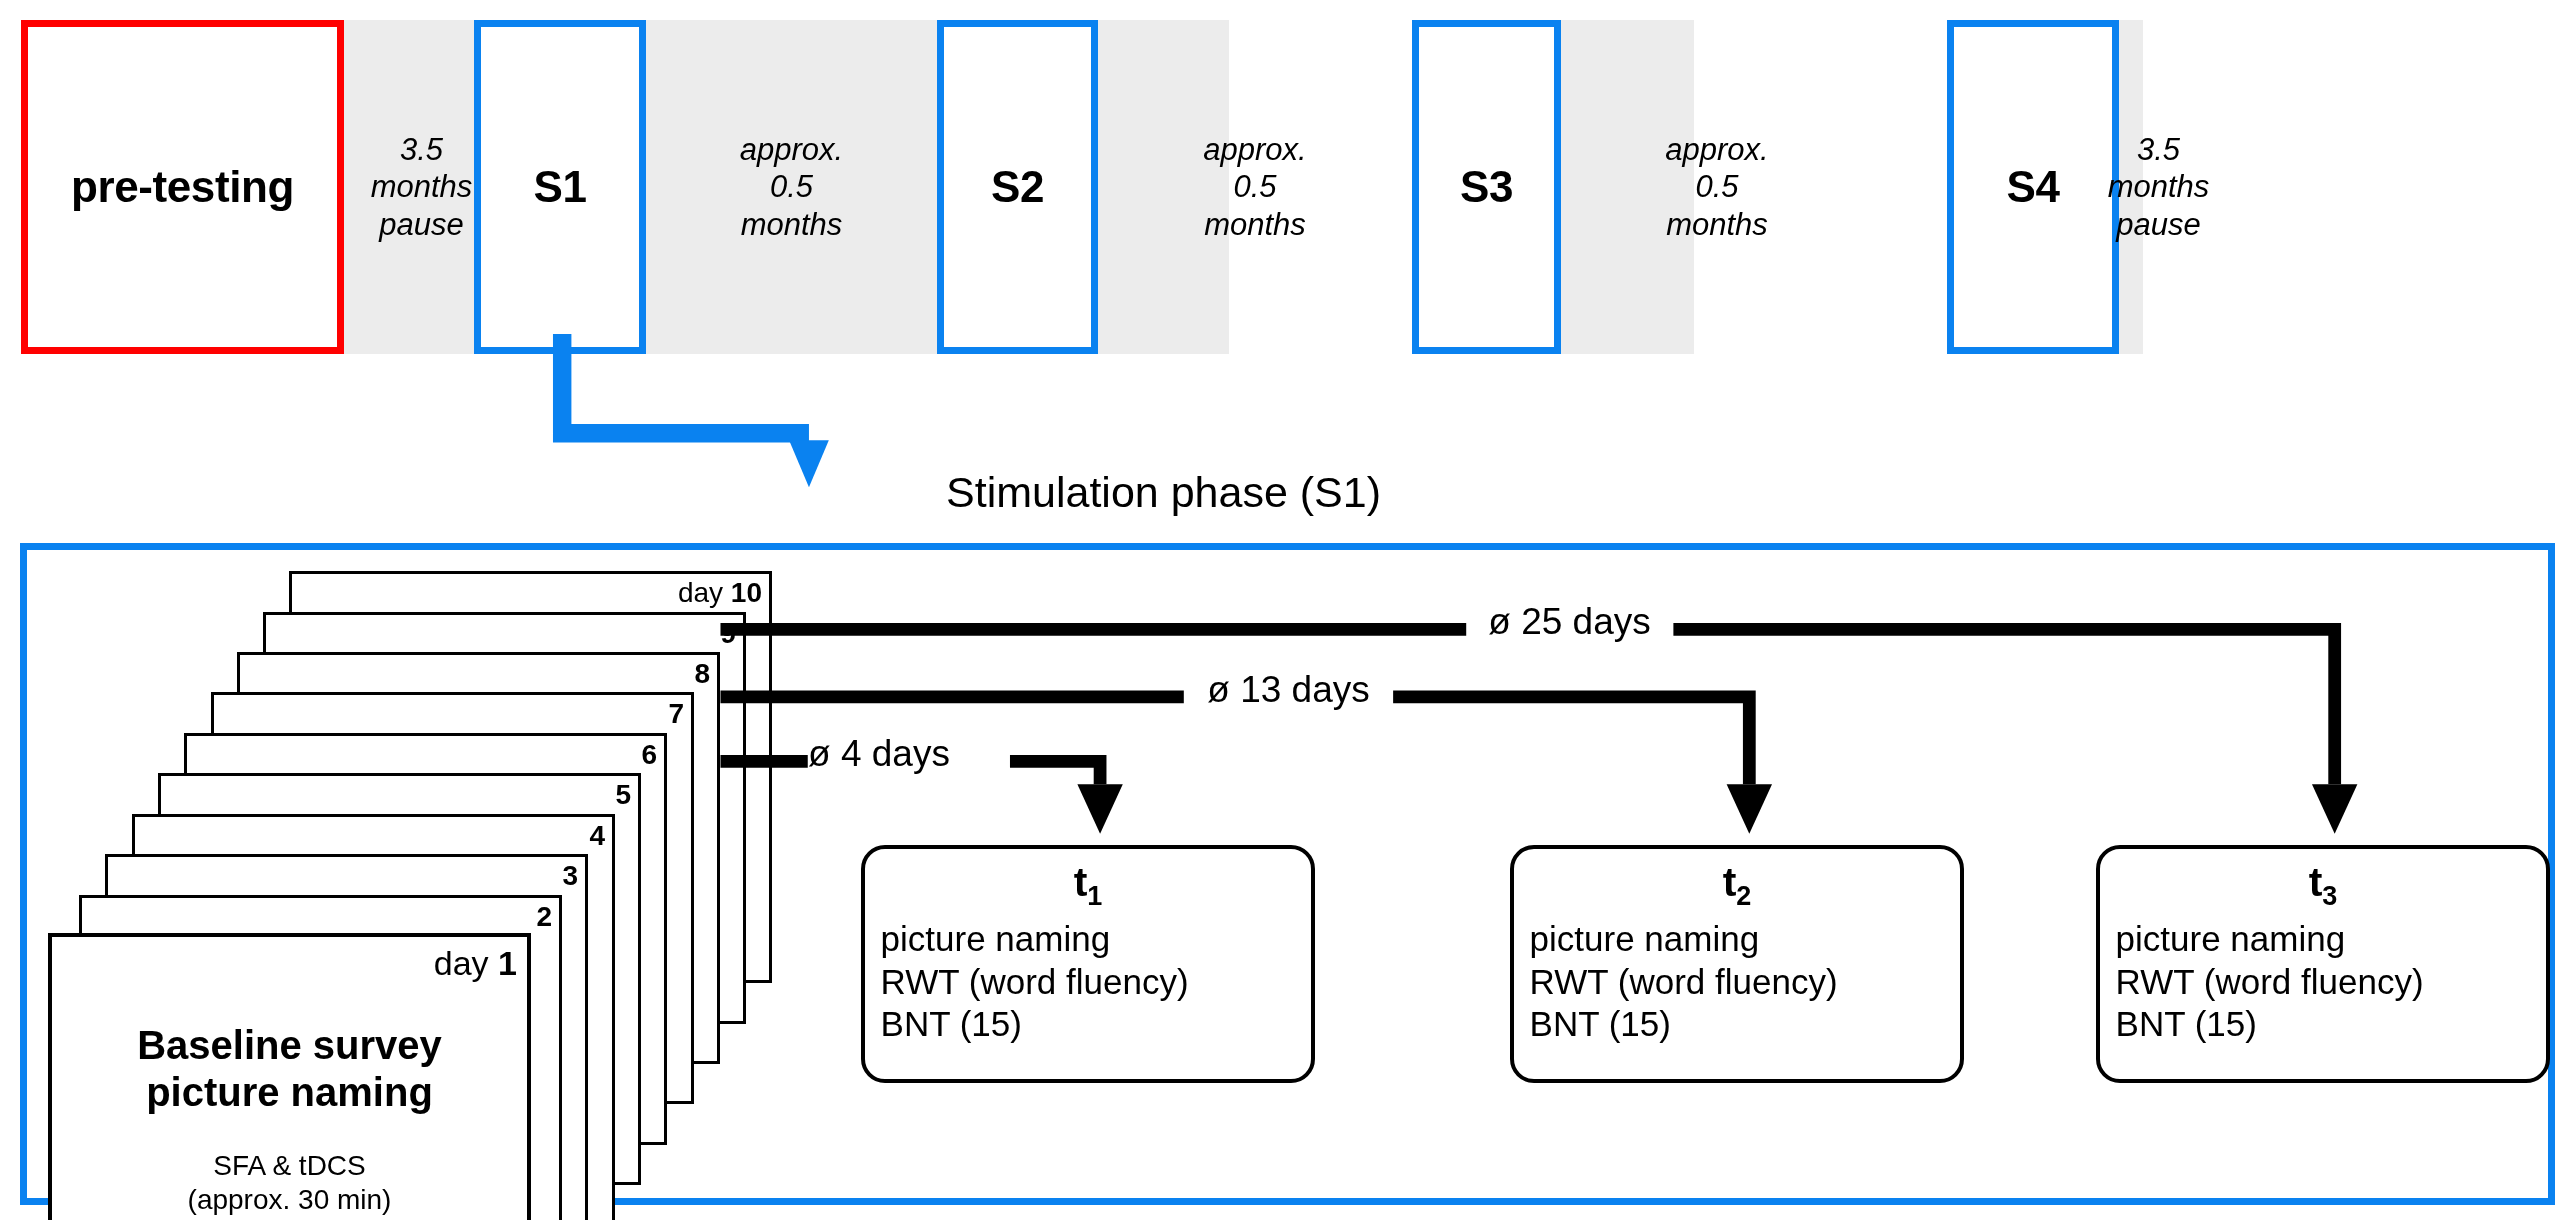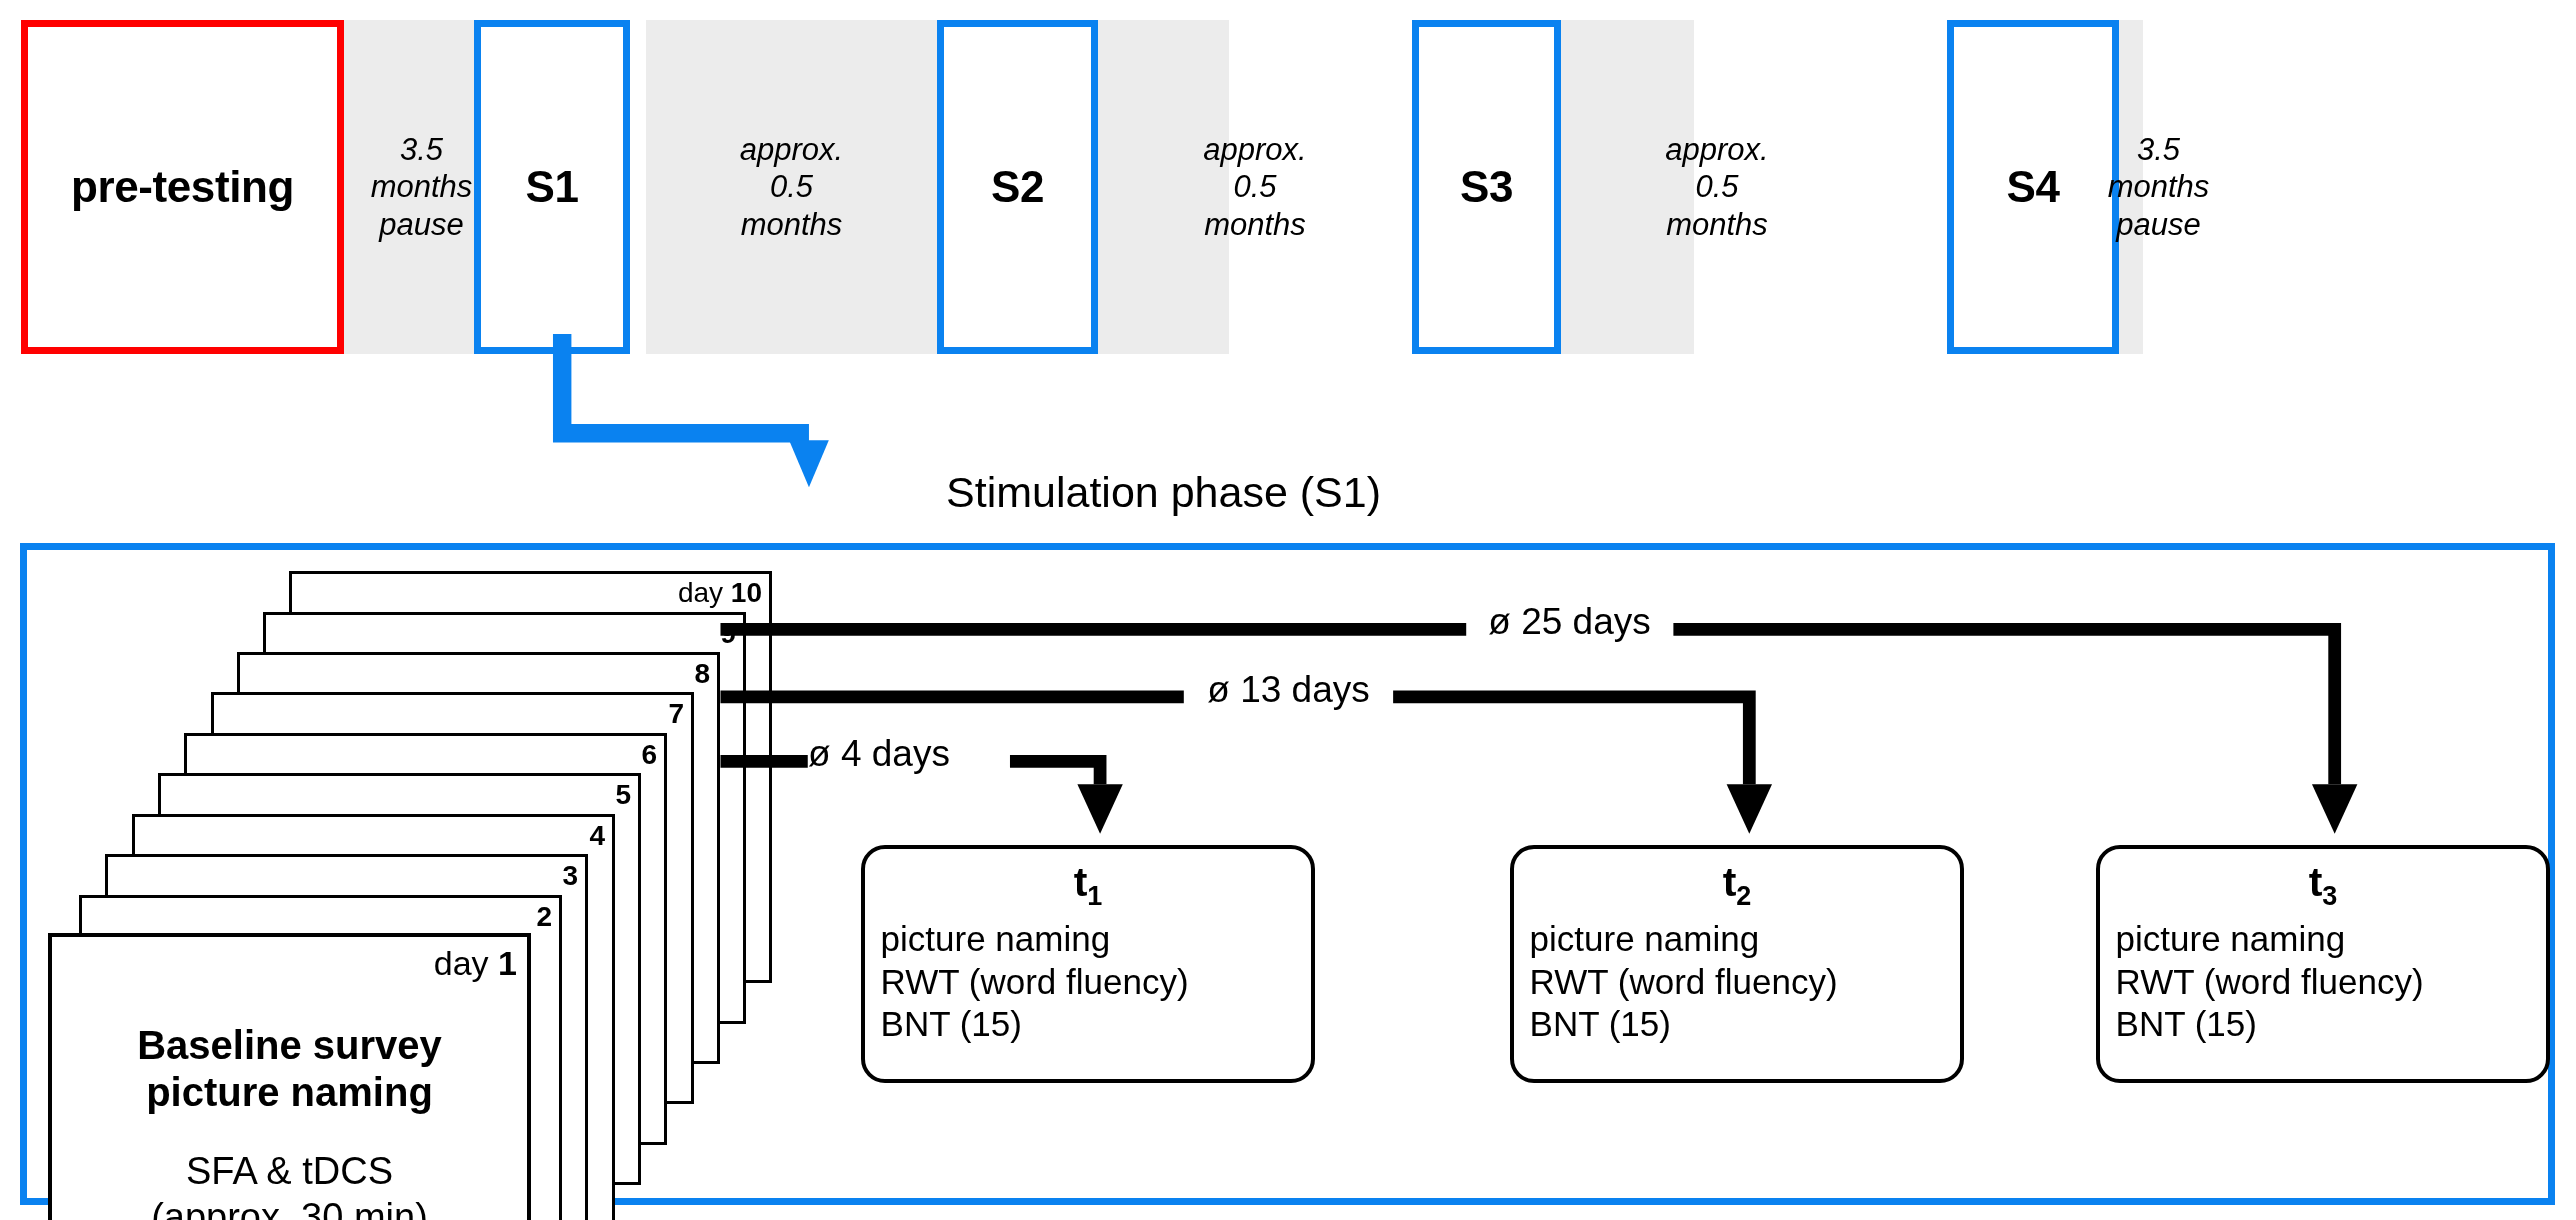--- a/index.html
+++ b/index.html
@@ -31,21 +31,21 @@
   
   #stack{position:absolute;left:21px;top:14px;width:724px;height:624px;}
   .card{position:absolute;background:#ffffff;border:3.5px solid #000;box-sizing:border-box;}
   .card-num{position:absolute;right:7px;top:2.8px;font-weight:bold;font-size:28px;
             color:#000;white-space:nowrap;}
   .card-num .lbl{font-weight:normal;}
   #card1{left:0px;top:369px;width:483px;height:412px;border-width:4.3px;}
   #card1 .card-num{right:10px;top:7px;font-size:34px;}
   #card1-body{position:absolute;left:0;top:85px;width:100%;text-align:center;color:#000;}
   #card1-body .bold{font-weight:bold;font-size:40px;line-height:1.18;}
-  #card1-body .reg{font-size:38px;line-height:1.20;margin-top:33px;}
+  #card1-body .reg{font-size:28px;line-height:1.20;margin-top:33px;}
 
   
   #arrows{position:absolute;left:0;top:0;width:2535px;height:662px;}
 
   .tbox{position:absolute;box-sizing:border-box;border:4.3px solid #000;border-radius:24px;
         background:#ffffff;color:#000;}
   .tbox .tname{text-align:center;font-weight:bold;font-size:41px;margin:10px 0 5.7px 0;}
   .tbox .tname sub{font-size:27px;}
   .tbox .tline{font-size:35px;line-height:1.22;padding-left:15.6px;white-space:nowrap;}
 </style>
@@ -56,21 +56,21 @@
 
   <div class="tl-band" style="left:344px;width:155px;"></div>
   <div class="tl-band" style="left:646px;width:291px;"></div>
   <div class="tl-band" style="left:1098px;width:131px;"></div>
   <div class="tl-band" style="left:1561px;width:133px;"></div>
   <div class="tl-band" style="left:2046px;width:97px;"></div>
 
   <div class="tl-box red" style="left:21px;width:323px;">
     <span>pre-testing</span>
   </div>
-  <div class="tl-box blue" style="left:474px;width:156px;">
+  <div class="tl-box blue" style="left:474px;width:172px;">
     <span>S1</span>
   </div>
   <div class="tl-box blue" style="left:937px;width:161px;">
     <span>S2</span>
   </div>
   <div class="tl-box blue" style="left:1412px;width:149px;">
     <span>S3</span>
   </div>
   <div class="tl-box blue" style="left:1947px;width:172px;">
     <span>S4</span>

